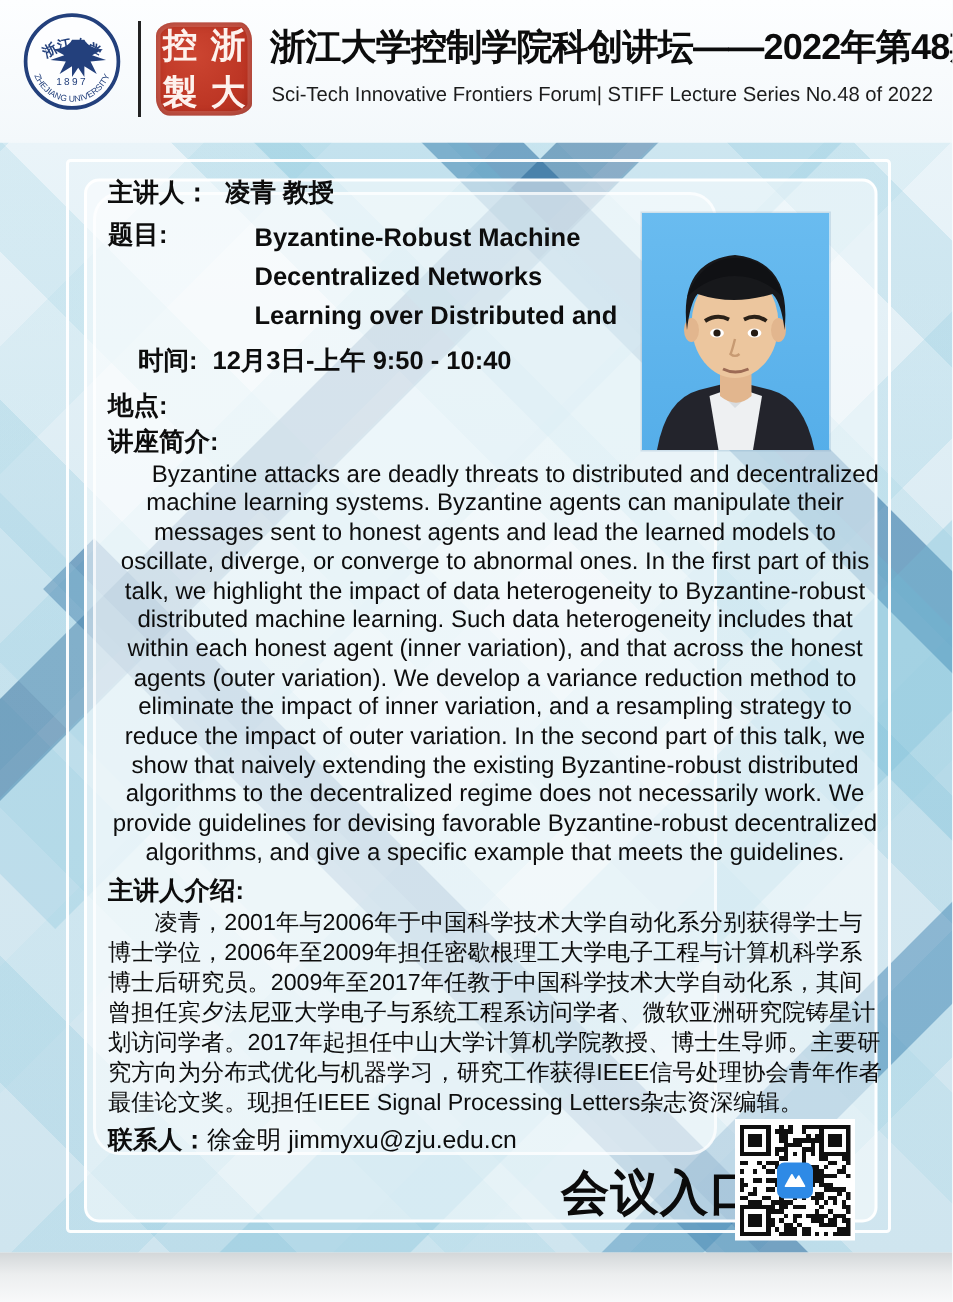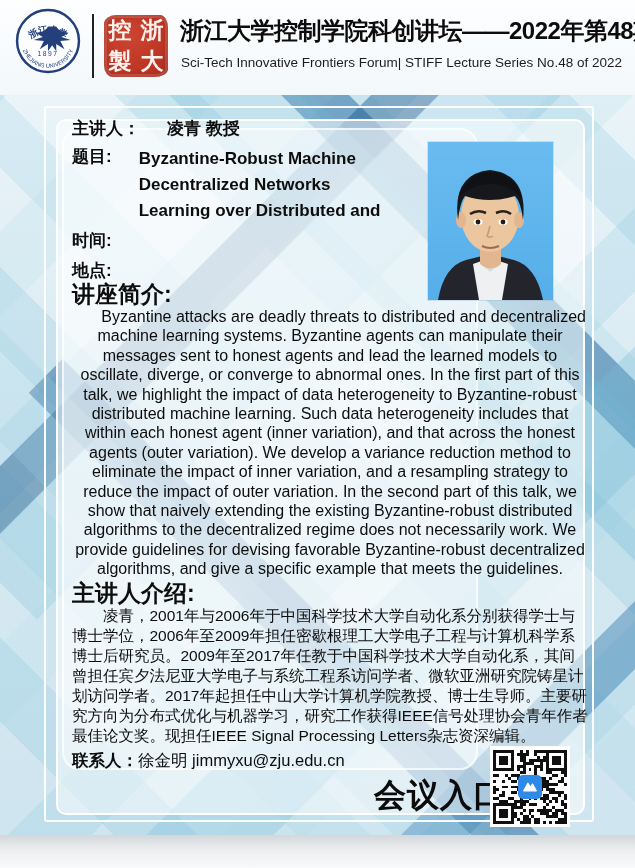--- a/index.html
+++ b/index.html
@@ -46,26 +46,26 @@
   .panel{position:absolute;left:56px;top:119px;width:525px;height:692px;
     background:rgba(255,255,255,.52);border:2px solid rgba(255,255,255,.95);border-radius:10px;z-index:2;}
   .glowbox{position:absolute;left:62px;top:128px;width:412px;height:638px;
     background:rgba(255,255,255,.34);border:2px solid rgba(255,255,255,.70);border-radius:18px;z-index:2;}
 
   .footer-gray{position:absolute;left:0;top:835px;width:635px;height:33px;z-index:0;
     background:linear-gradient(180deg,#d3d7d9 0%,#eceeef 45%,#f8f9fa 100%);}
 
   
   .content{position:absolute;left:72px;top:118px;width:516px;color:#0d0d0d;z-index:3;}
-  .row{display:flex;margin-bottom:6px;font-size:17px;font-weight:700;line-height:22px;gap:17px;}
+  .row{display:flex;margin-bottom:6px;font-size:17px;font-weight:700;line-height:22px;}
   .lbl{font-weight:700;margin-right:10px;white-space:nowrap;}
-  .row.time{margin-bottom:8px;}
+  .row.time{margin-bottom:8px;margin-left:20px;}
   .row.venue{margin-bottom:2px;}
-  .title-lines div{line-height:26px;}
-  .sec-label{font-size:23px;font-weight:700;line-height:21px;margin-bottom:2px;}
+  .title-lines div{line-height:26px;margin-left:48px;}
+  .sec-label{font-size:17px;font-weight:700;line-height:21px;margin-bottom:2px;}
   .abstract{font-size:16px;line-height:19.4px;margin:0 0 4px 0;text-indent:1.7em;text-align:center;}
   .bio{font-size:15.5px;line-height:20px;margin:0 0 4px 0;text-indent:2em;}
   .contact{font-size:16.5px;line-height:21px;margin-top:0;}
   .contact b{font-weight:700;}
 
   
   .photo{position:absolute;left:428px;top:142px;width:125px;height:158px;z-index:4;box-shadow:0 0 0 1px rgba(120,160,190,.25);}
 
   
   .entry{position:absolute;left:374px;top:774px;z-index:5;display:flex;align-items:center;color:#0b0b0b;cursor:pointer;}
@@ -168,20 +168,21 @@
     <div class="row">
       <span class="lbl">题目:</span>
       <div class="title-lines">
         <div>Byzantine-Robust Machine</div>
         <div>Decentralized Networks</div>
         <div>Learning over Distributed and</div>
       </div>
     </div>
     <div class="row time">
       <span class="lbl">时间:</span>
+      <span>12月3日-上午 9:50 - 10:40</span>
     </div>
     <div class="row venue">
       <span class="lbl">地点:</span>
     </div>
     <div class="sec-label">讲座简介:</div>
     <p class="abstract">Byzantine attacks are deadly threats to distributed and decentralized machine learning systems. Byzantine agents can manipulate their messages sent to honest agents and lead the learned models to oscillate, diverge, or converge to abnormal ones. In the first part of this talk, we highlight the impact of data heterogeneity to Byzantine-robust distributed machine learning. Such data heterogeneity includes that within each honest agent (inner variation), and that across the honest agents (outer variation). We develop a variance reduction method to eliminate the impact of inner variation, and a resampling strategy to reduce the impact of outer variation. In the second part of this talk, we show that naively extending the existing Byzantine-robust distributed algorithms to the decentralized regime does not necessarily work. We provide guidelines for devising favorable Byzantine-robust decentralized algorithms, and give a specific example that meets the guidelines.</p>
     <div class="sec-label">主讲人介绍:</div>
     <p class="bio">凌青，2001年与2006年于中国科学技术大学自动化系分别获得学士与博士学位，2006年至2009年担任密歇根理工大学电子工程与计算机科学系博士后研究员。2009年至2017年任教于中国科学技术大学自动化系，其间曾担任宾夕法尼亚大学电子与系统工程系访问学者、微软亚洲研究院铸星计划访问学者。2017年起担任中山大学计算机学院教授、博士生导师。主要研究方向为分布式优化与机器学习，研究工作获得IEEE信号处理协会青年作者最佳论文奖。现担任IEEE Signal Processing Letters杂志资深编辑。</p>
     <div class="contact">
       <b>联系人：</b><span>徐金明</span>&nbsp;<span>jimmyxu@zju.edu.cn</span>

